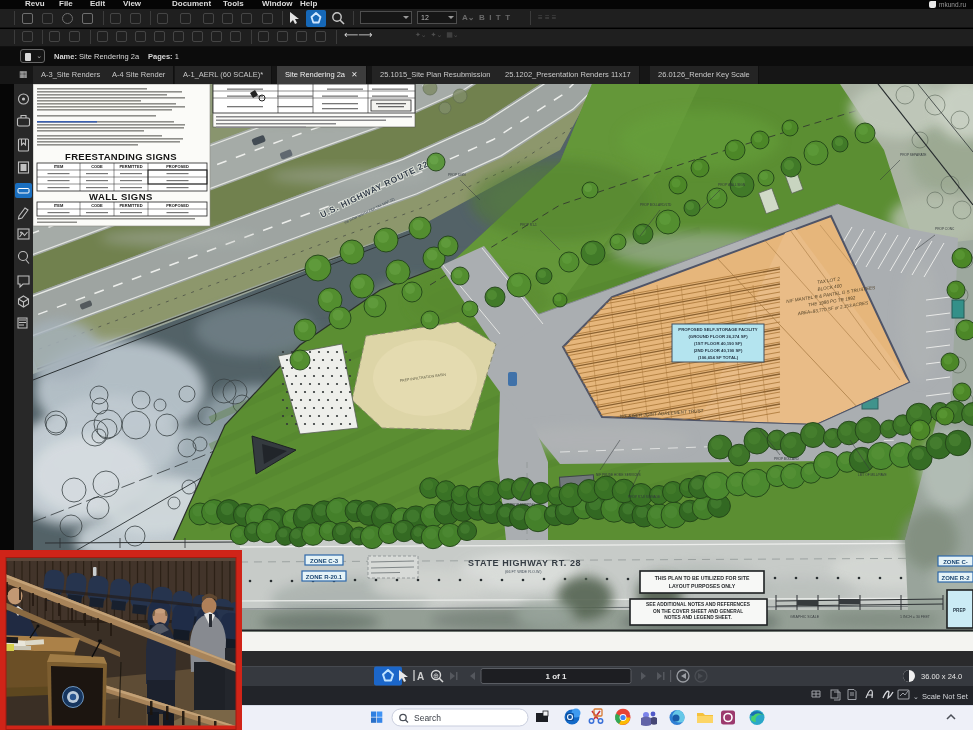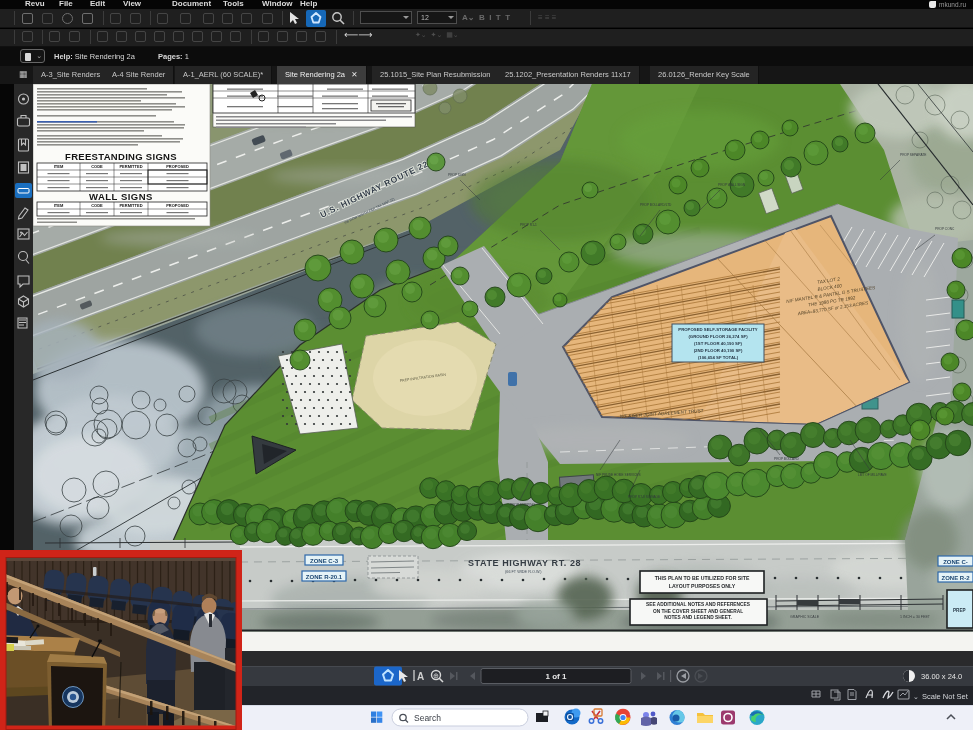--- a/index.html
+++ b/index.html
@@ -95,22 +95,22 @@
       <div class="ic dim" style="left:315px;top:2px"></div>
     <div class="sep" style="left:336px;top:1px"></div>
     <span class="abs" style="left:344px;top:0px;color:#d8d8d8;font-size:10px">⟵⟶</span>
     <span class="abs" style="left:415px;top:2px;color:#4e4e4e;font-size:7px">✦⌄&nbsp;&nbsp;✦⌄&nbsp;&nbsp;▦⌄</span>
   </div>
   <div class="abs" id="namebar">
     <div class="abs" style="left:20px;top:2px;width:25px;height:14px;border:1px solid #666;border-radius:3px;background:#141414">
       <span style="position:absolute;left:4px;top:3px;width:6px;height:8px;background:#d8d8d8;border-radius:1px"></span>
       <span style="position:absolute;right:2px;top:2px;color:#aaa;font-size:7px">⌄</span>
     </div>
-    <span class="abs" style="left:54px;top:5px"><b>Help:</b> Site Rendering 2a</span>
-    <span class="abs" style="left:158px;top:5px"><b>Pages:</b> 1</span>
+    <span class="abs" style="left:54px;top:5px"><b>Name:</b> Site Rendering 2a</span>
+    <span class="abs" style="left:148px;top:5px"><b>Pages:</b> 1</span>
   </div>
   <div class="abs" id="tabbar">
     <span class="abs" style="left:19px;top:3px;color:#bdbdbd;font-size:9px">▦</span>
     <div class="tab" style="left:33px">A-3_Site Renders</div>
     <div class="tab" style="left:104px">A-4 Site Render</div>
     <div class="tab" style="left:175px">A-1_AERL (60 SCALE)*</div>
     <div class="tab active" style="left:277px">Site Rendering 2a&nbsp;&nbsp;&nbsp;✕</div>
     <div class="tab" style="left:372px">25.1015_Site Plan Resubmission</div>
     <div class="tab" style="left:497px">25.1202_Presentation Renders 11x17</div>
     <div class="tab" style="left:650px">26.0126_Render Key Scale</div>

